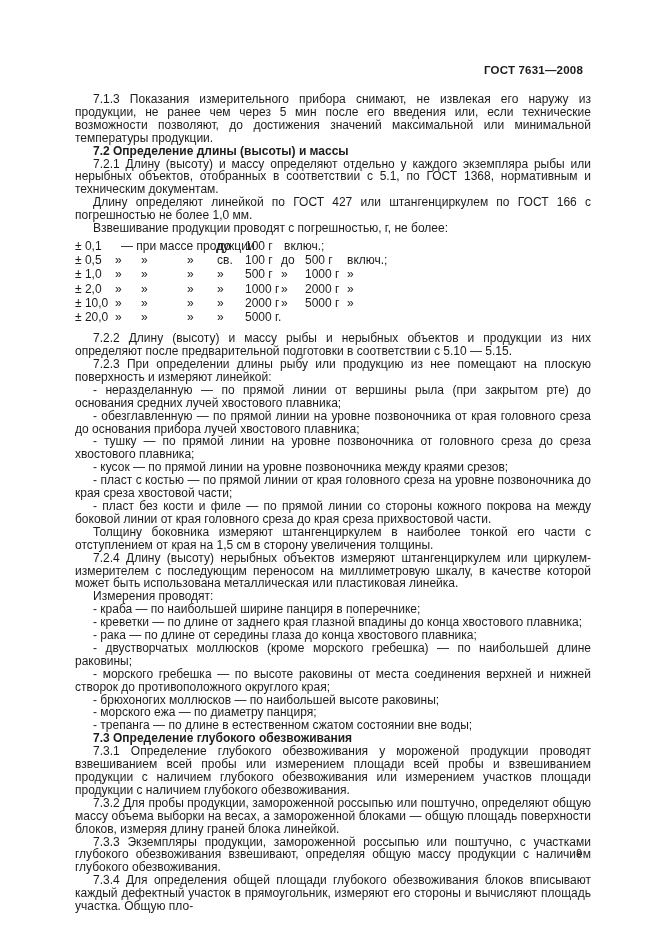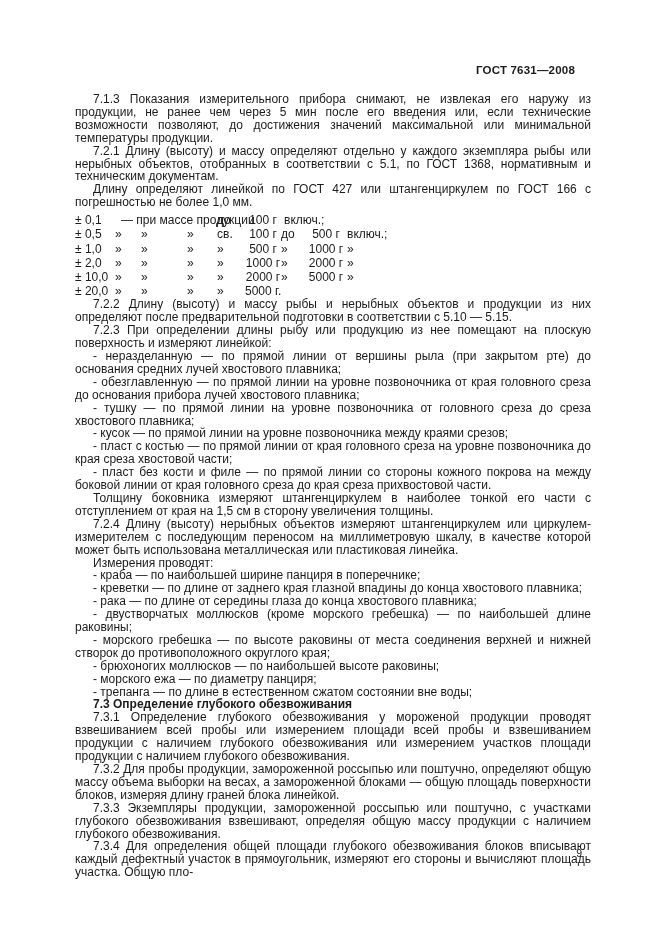--- a/index.html
+++ b/index.html
@@ -2,34 +2,34 @@
 <html><head>
 <meta charset="utf-8">
 <style>
   html,body{margin:0;padding:0;}
   body{
     width:661px;height:936px;background:#ffffff;position:relative;
     font-family:"Liberation Sans",sans-serif;color:#1b1b1b;
     overflow:hidden;
   }
   .doc-header{
-    position:absolute;top:64px;right:86px;
+    position:absolute;top:64px;right:78px;
     font-weight:bold;font-size:11.5px;letter-spacing:0.2px;
   }
   .content{
     position:absolute;left:75px;top:93px;width:516px;
     font-size:12px;line-height:12.9px;text-align:justify;
   }
   .para{margin:0;text-indent:18px;}
   .heading{font-weight:bold;}
-  .tol{margin:4px 0 0 0;line-height:14.2px;text-align:left;}
+  .tol{margin:4px 0 8px 0;line-height:14.2px;text-align:left;}
   .tol-row{display:grid;grid-template-columns:40px 26px 46px 30px 28px 36px 24px 42px 50px;}
   .tc{display:block;white-space:nowrap;}
   .ctr{text-align:left;}
-  .rt{text-align:center;}
+  .rt{text-align:left;}
   .lt{text-align:left;}
   .g1{grid-column:1;}
   .g2{grid-column:2;}
   .g3{grid-column:3;}
   .g4{grid-column:4;}
   .g5{grid-column:5;}
   .g6{grid-column:6;}
   .g7{grid-column:7;}
   .g8{grid-column:8;}
   .g9{grid-column:9;}
@@ -40,22 +40,24 @@
 </head>
 <body>
 
 <div>
 
   <div class="doc-header">ГОСТ 7631—2008</div>
 
   <div class="content">
 
     <p class="para">7.1.3 Показания измерительного прибора снимают, не извлекая его наружу из продукции, не ранее чем через 5 мин после его введения или, если технические возможности позволяют, до достижения значений максимальной или минимальной температуры продукции.</p>
+    <p class="para heading">7.2 Определение длины (высоты) и массы</p>
     <p class="para">7.2.1 Длину (высоту) и массу определяют отдельно у каждого экземпляра рыбы или нерыбных объектов, отобранных в соответствии с 5.1, по ГОСТ 1368, нормативным и техническим документам.</p>
     <p class="para">Длину определяют линейкой по ГОСТ 427 или штангенциркулем по ГОСТ 166 с погрешностью не более 1,0 мм.</p>
+    <p class="para">Взвешивание продукции проводят с погрешностью, г, не более:</p>
 
     <div class="tol">
       <div class="tol-row">
         <span class="tc g1 lt">± 0,1</span>
         <span class="tc span24 lt">— при массе продукции</span>
         <span class="tc g5 ctr">до</span>
         <span class="tc g6 rt">100 г</span>
         <span class="tc span79 lt">включ.;</span>
       </div>
       <div class="tol-row">

